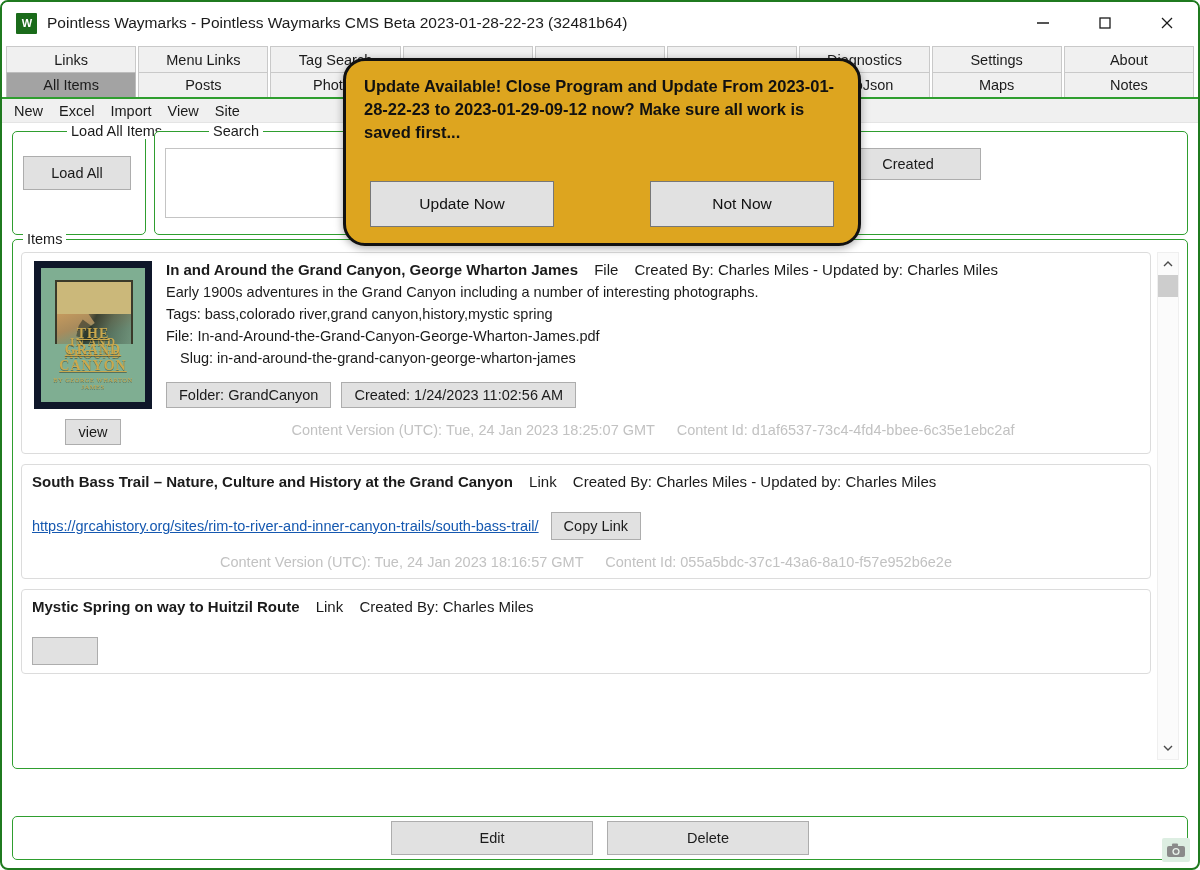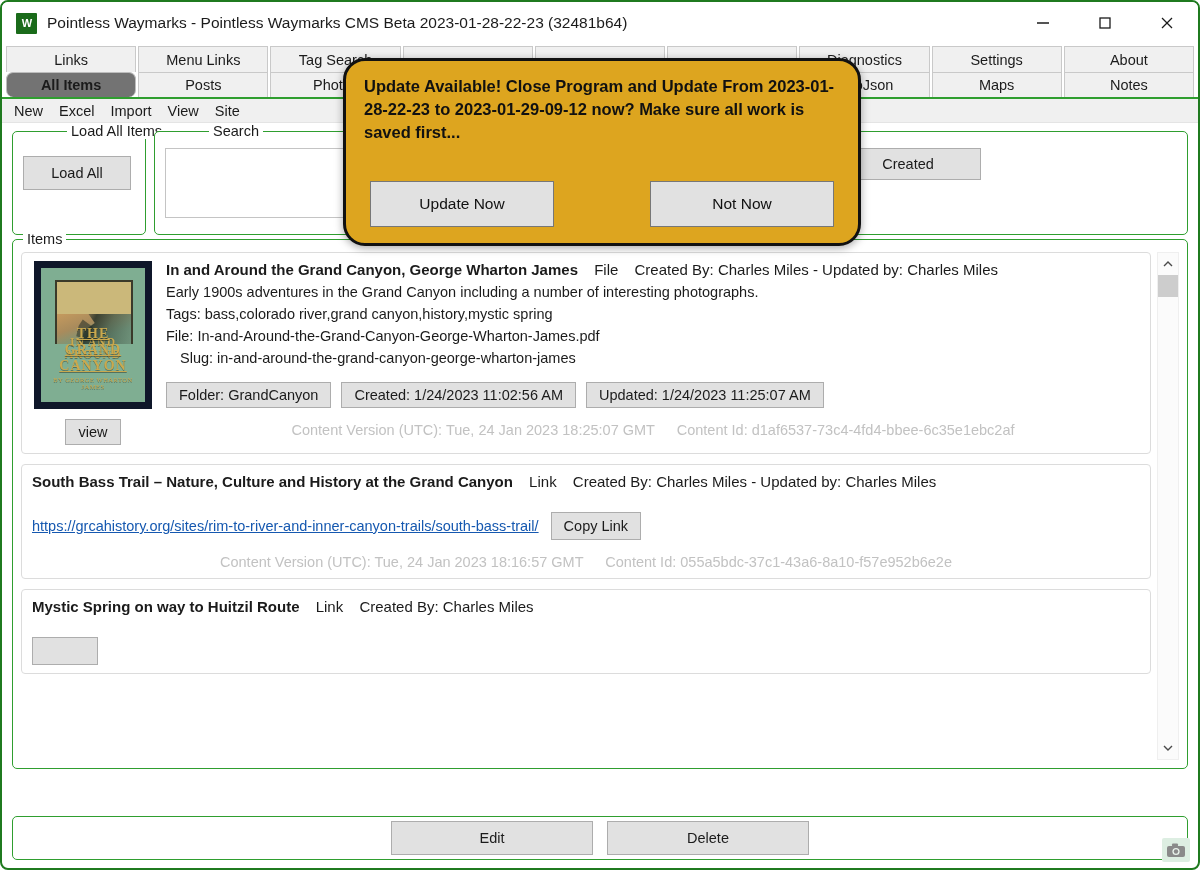--- a/index.html
+++ b/index.html
@@ -59,24 +59,23 @@
     display: flex; align-items: center; justify-content: center;
     background: #f0f0f0;
     border: 1px solid #c9c9c9;
     border-bottom: none;
     font-size: 14.5px; color: #1b1b1b;
     white-space: nowrap;
     min-width: 0;
     overflow: hidden;
   }
   .tab.active {
-    background: #737373;
+    background: #a3a3a3;
     border-color: #bdbdbd;
-    font-weight: 700;
-    border-radius: 7px;
+    font-weight: 400;
   }
   .tabstrip.row2 { height: 27px; border-bottom: 2px solid #2f9e2f; }
 
   
   #menu-bar {
     height: 24px;
     display: flex; align-items: center;
     background: #f0f0f0;
     padding-left: 12px;
     gap: 16px;
@@ -422,21 +421,20 @@
             <span class="h-type">File</span>
             <span class="h-by">Created By: Charles Miles - Updated by: Charles Miles</span>
           </div>
           <div class="item-line">Early 1900s adventures in the Grand Canyon including a number of interesting photographs.</div>
           <div class="item-line">Tags: bass,colorado river,grand canyon,history,mystic spring</div>
           <div class="item-line">File: In-and-Around-the-Grand-Canyon-George-Wharton-James.pdf</div>
           <div class="item-line indent">Slug: in-and-around-the-grand-canyon-george-wharton-james</div>
           <div class="pill-row">
             <div class="pill">Folder: GrandCanyon</div>
             <div class="pill">Created: 1/24/2023 11:02:56 AM</div>
-            <div class="pill">Updated: 1/24/2023 11:25:07 AM</div>
           </div>
           <div class="item-footer">
             <span>Content Version (UTC): Tue, 24 Jan 2023 18:25:07 GMT</span>
             <span class="cv-id">Content Id: d1af6537-73c4-4fd4-bbee-6c35e1ebc2af</span>
           </div>
         </div>
       </div>
 
       <div class="item-card">
         <div class="item-body">

